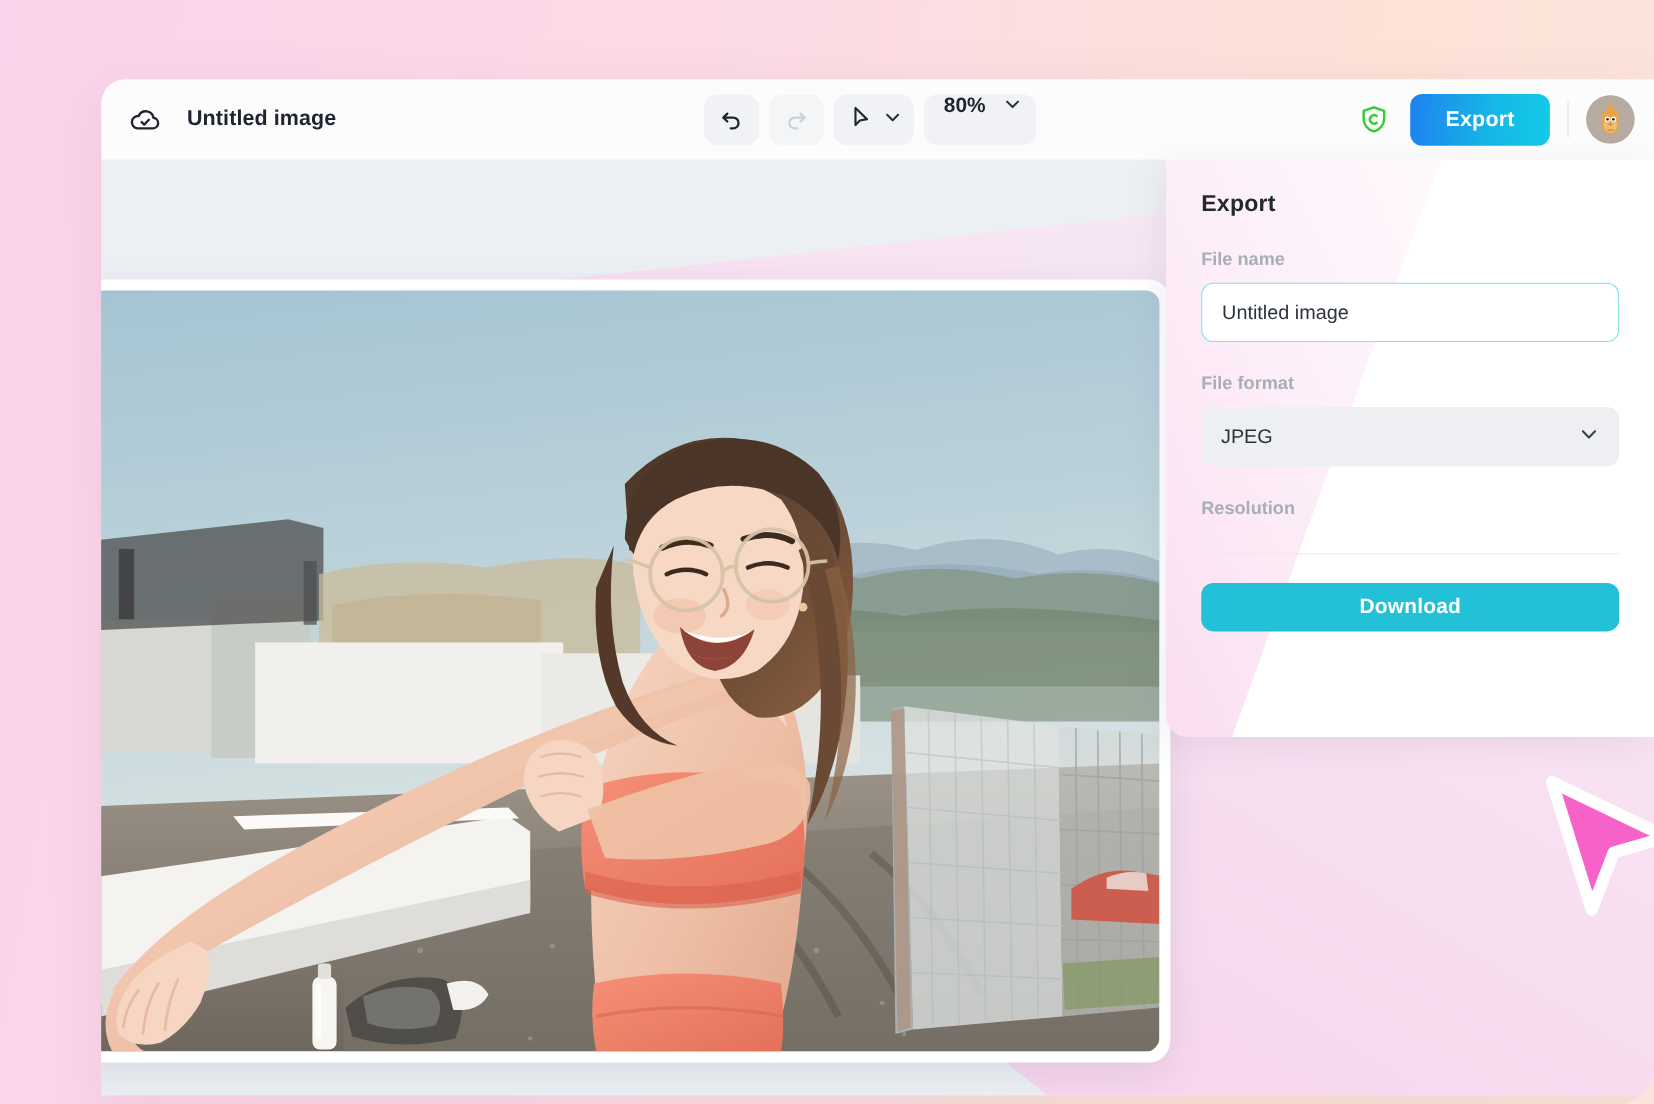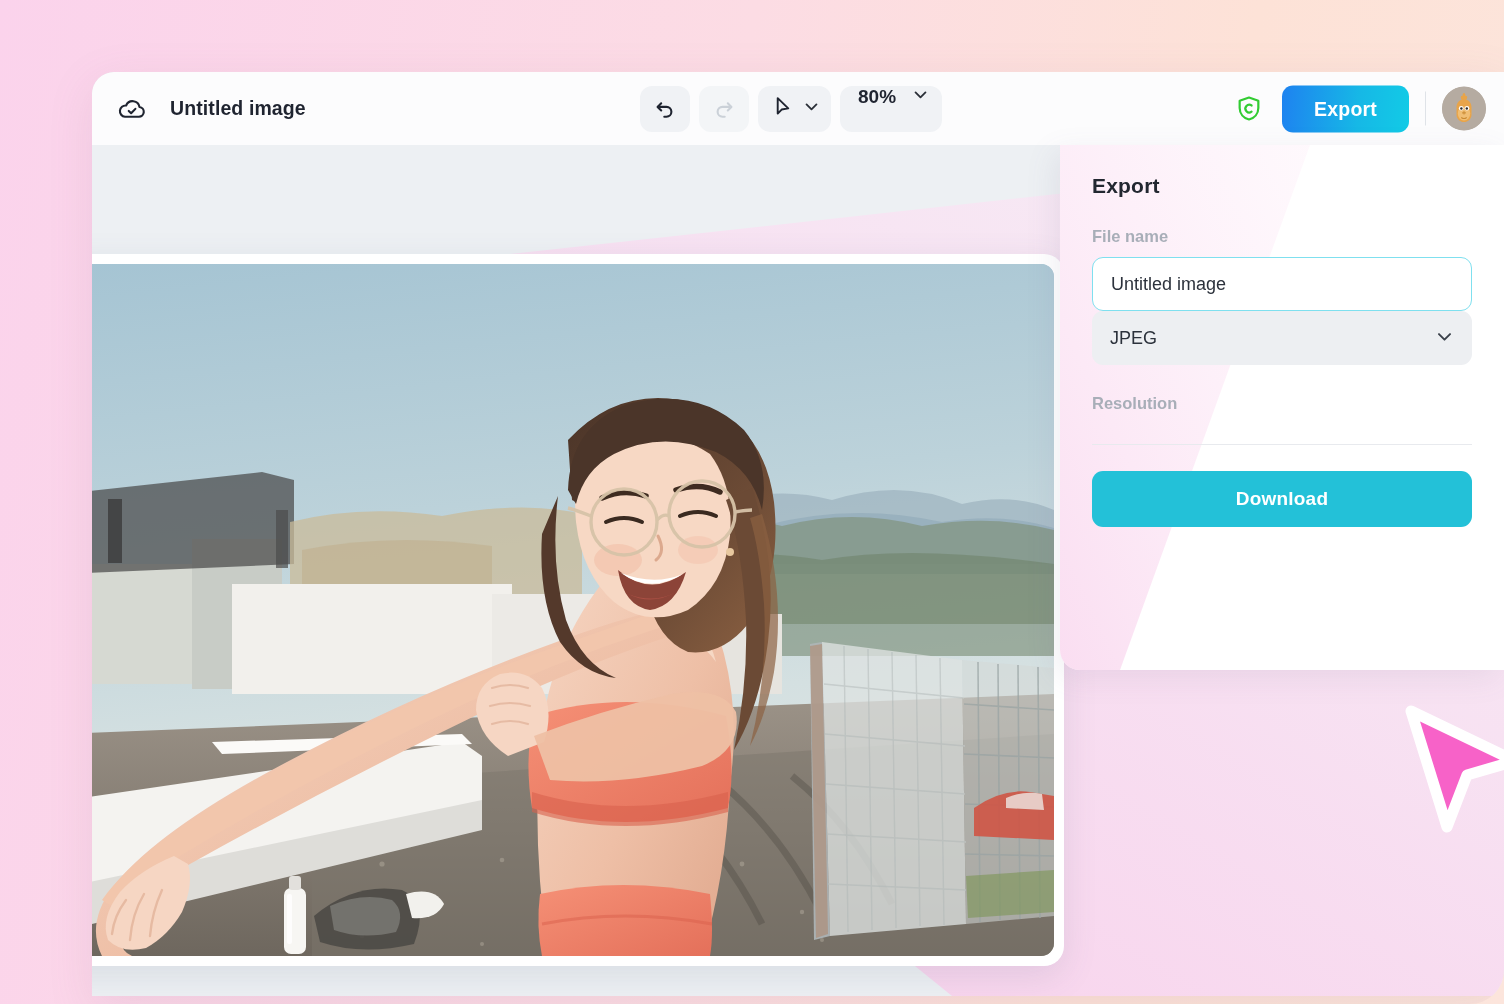--- a/index.html
+++ b/index.html
@@ -200,21 +200,21 @@
     cursor: pointer;
     gap: 42px;
   }
   .select-val { font-size: 18px; color: #2C323C; }
   .select-val .muted { color: #A8AEB8; }
   .divider {
     height: 1px; background: #E8EAEE;
     margin: 31px 0 0 0;
   }
   .download-btn {
-    width: 100%; height: 56px;
+    width: 100%; height: 44px;
     margin-top: 26px;
     border-radius: 11px;
     background: #23C1D8;
     color: #FFFFFF;
     font-size: 19px; font-weight: 700;
     display: flex; align-items: center; justify-content: center;
     border: none; cursor: pointer;
     letter-spacing: .2px;
   }
 
@@ -532,20 +532,21 @@
           <polygon points="0,0 250,0 60,525 0,525" fill="url(#pw)"></polygon>
         </svg>
       </div>
 
       <div class="panel-inner">
         <div class="panel-title">Export</div>
 
         <div class="field-label">File name</div>
         <input class="text-input" type="text" value="Untitled image" style="">
 
+        <div class="field-label">File format</div>
         <div class="select-box">
           <span class="select-val">JPEG</span>
           <span>
             <svg width="19" height="19" viewBox="0 0 24 24" fill="none" stroke="#3A404A" stroke-width="2.4" stroke-linecap="round" stroke-linejoin="round">
               <polyline points="5 9 12 16 19 9"></polyline>
             </svg>
           </span>
         </div>
 
         <div class="field-label">Resolution</div>

